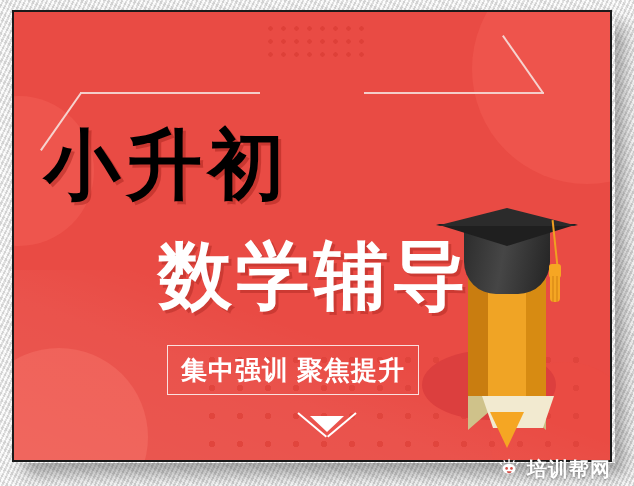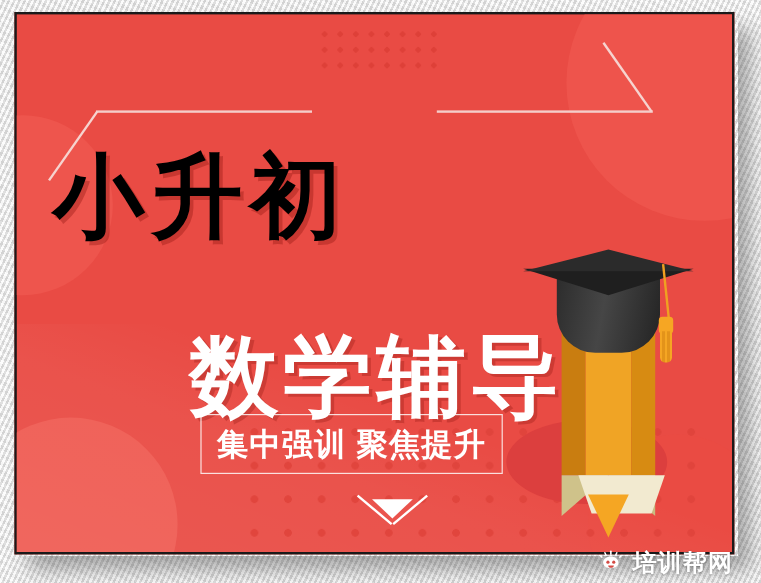--- a/index.html
+++ b/index.html
@@ -79,21 +79,20 @@
     text-shadow:3px 3px 0 rgba(150,25,20,.40);
     white-space:nowrap;
     margin-left:30px;
   }
   .title-sub{
     position:absolute;left:0;top:222px;width:600px;text-align:center;
     font-size:74px;line-height:84px;font-weight:bold;letter-spacing:4px;
     color:#ffffff;
     text-shadow:3px 3px 0 rgba(150,25,20,.34);
     white-space:nowrap;
-    margin-top:38px;
   }
 
   
   .tag-box{
     position:absolute;left:153px;top:333px;width:252px;height:50px;
     border:1.5px solid rgba(255,255,255,.82);
     box-sizing:border-box;
   }
   .tag-text{
     position:absolute;left:153px;top:333px;width:252px;height:50px;

